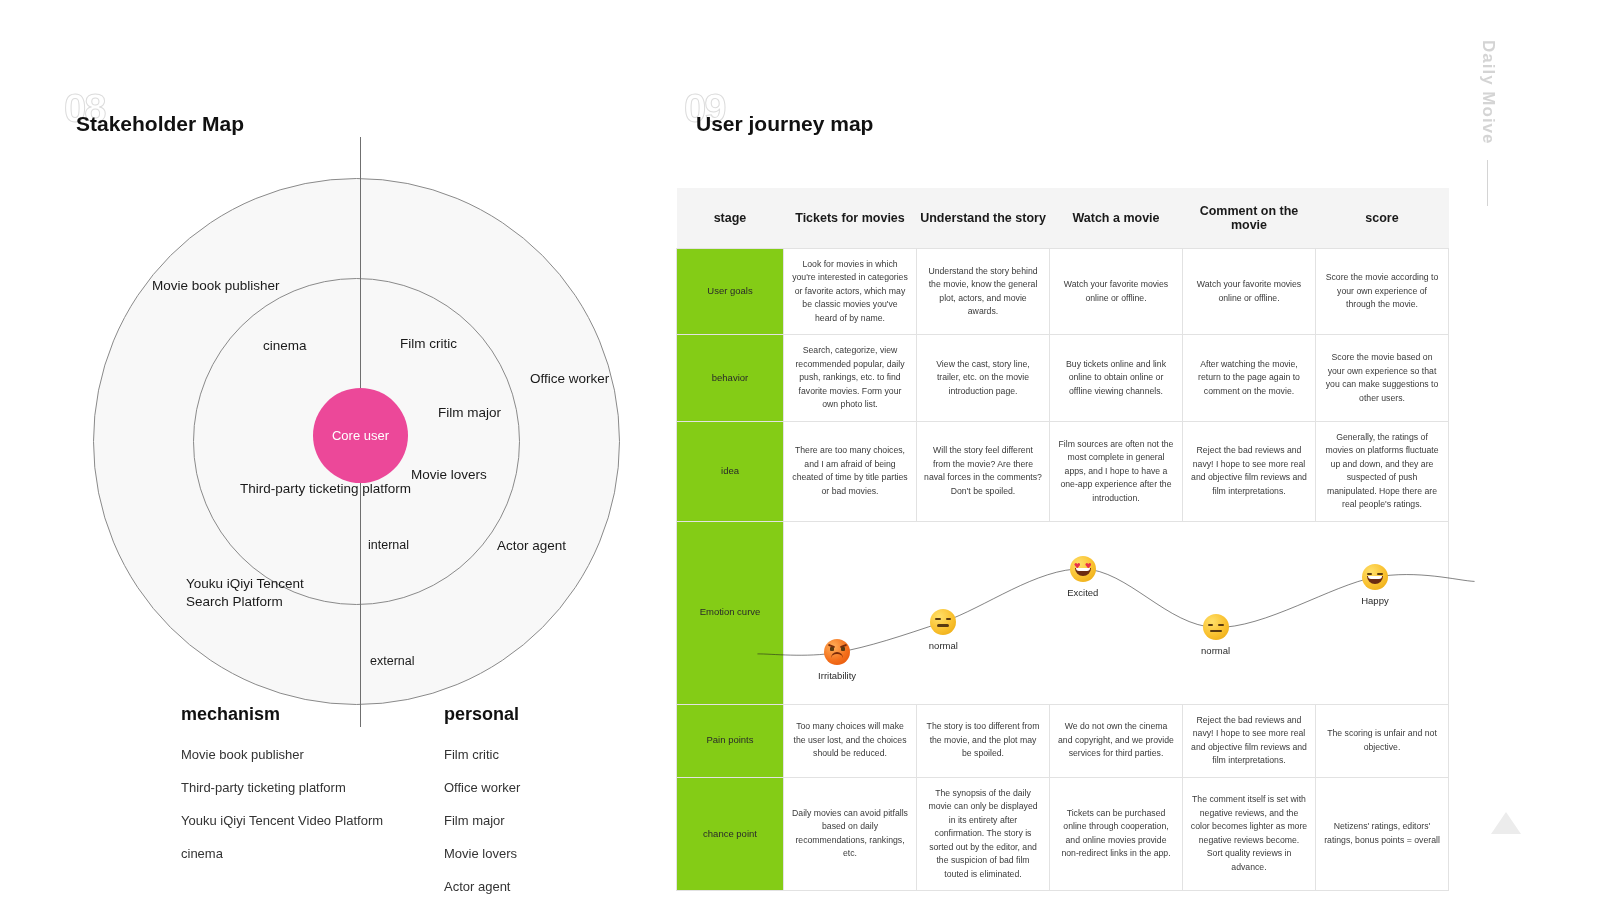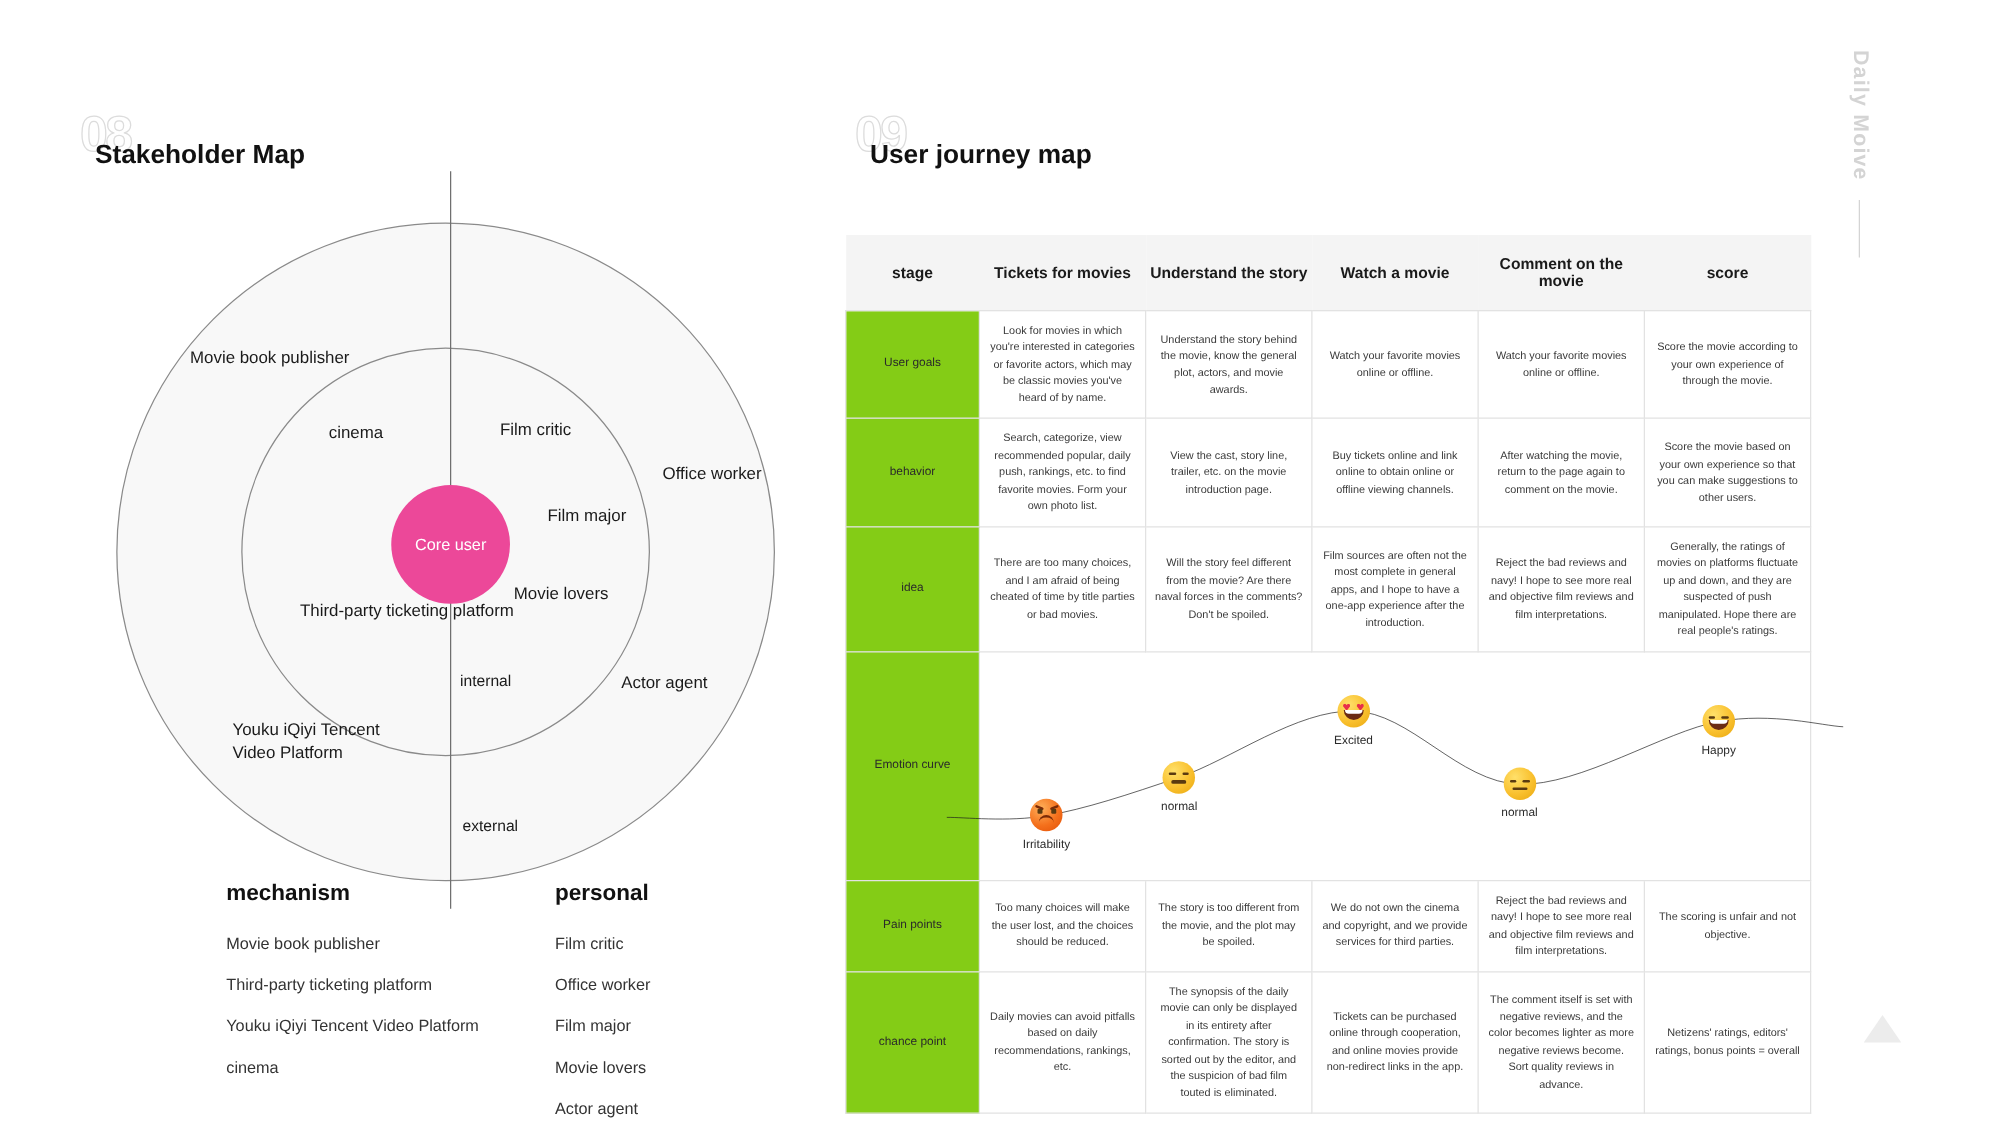--- a/index.html
+++ b/index.html
@@ -282,21 +282,21 @@
 
   <div class="node" style="left:92px;  top:147px;">Movie book publisher</div>
   <div class="node" style="left:203px; top:207px;">cinema</div>
   <div class="node" style="left:340px; top:205px;">Film critic</div>
   <div class="node" style="left:470px; top:240px;">Office worker</div>
   <div class="node" style="left:378px; top:274px;">Film major</div>
   <div class="node" style="left:351px; top:336px;">Movie lovers</div>
   <div class="node" style="left:180px; top:350px;">Third-party ticketing platform</div>
   <div class="node" style="left:437px; top:407px;">Actor agent</div>
   <div class="node" style="left:126px; top:445px; white-space:pre-line;">Youku iQiyi Tencent
-Video Platform</div>
+Search Platform</div>
 
   <div class="node small" style="left:308px; top:407px;">internal</div>
   <div class="node small" style="left:310px; top:523px;">external</div>
 </div>
 
 <div class="legend-col" id="legend-mechanism">
   <div class="legend-title">mechanism</div>
   <div class="legend-item">Movie book publisher</div>
   <div class="legend-item">Third-party ticketing platform</div>
   <div class="legend-item">Youku iQiyi Tencent Video Platform</div>

